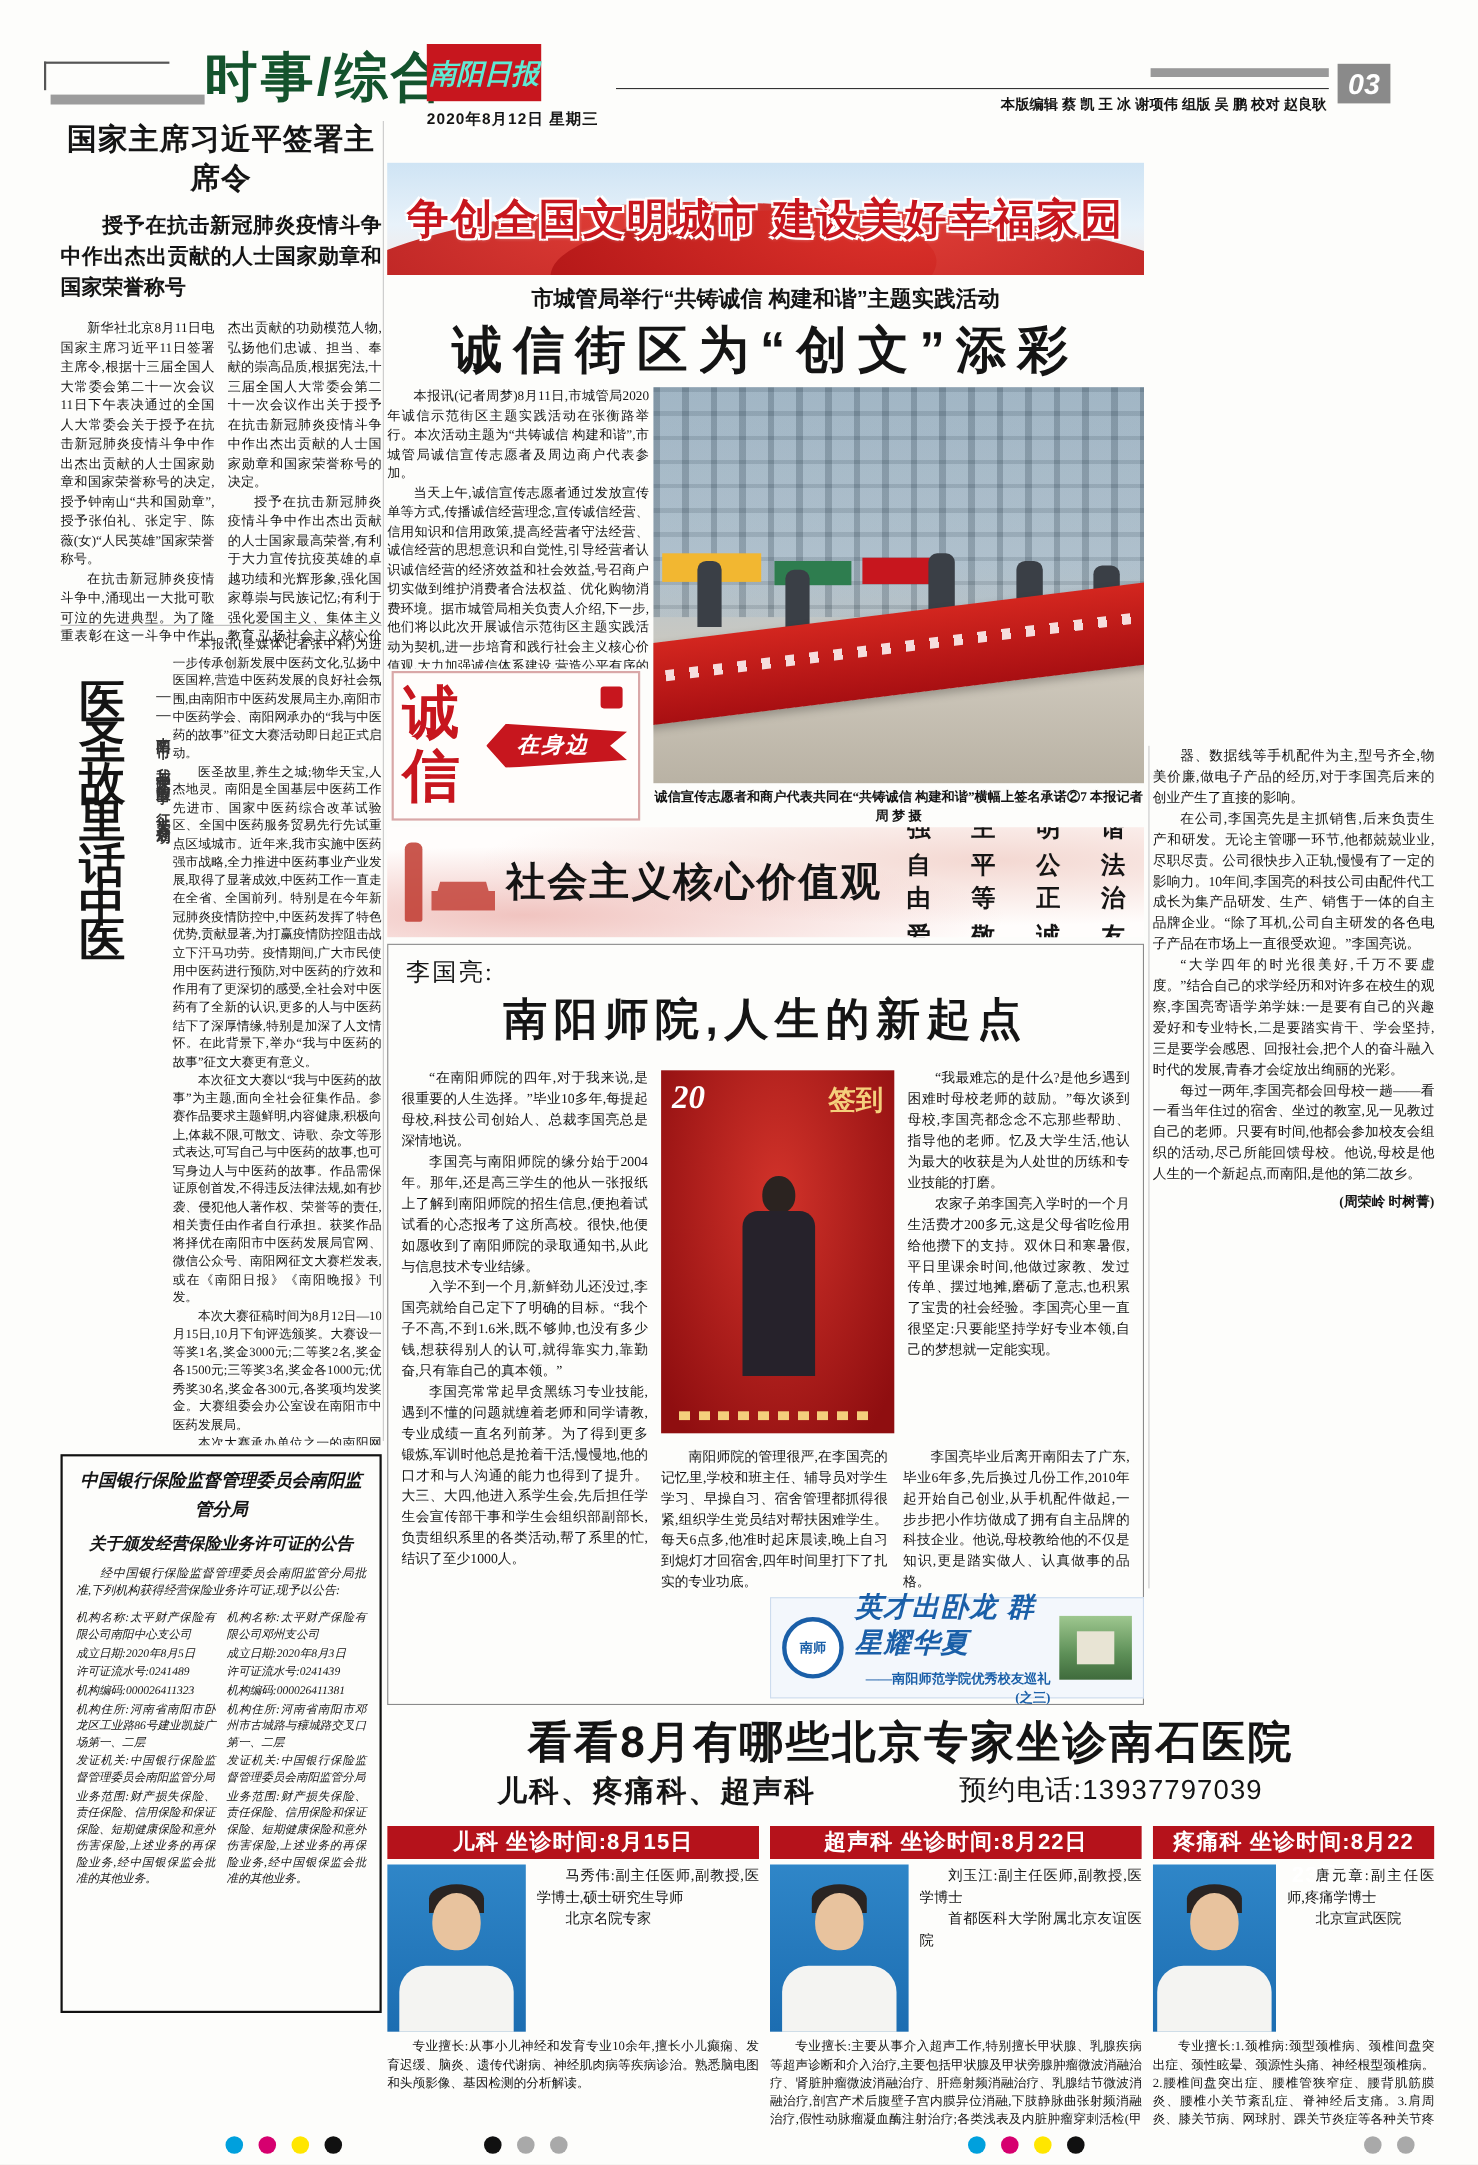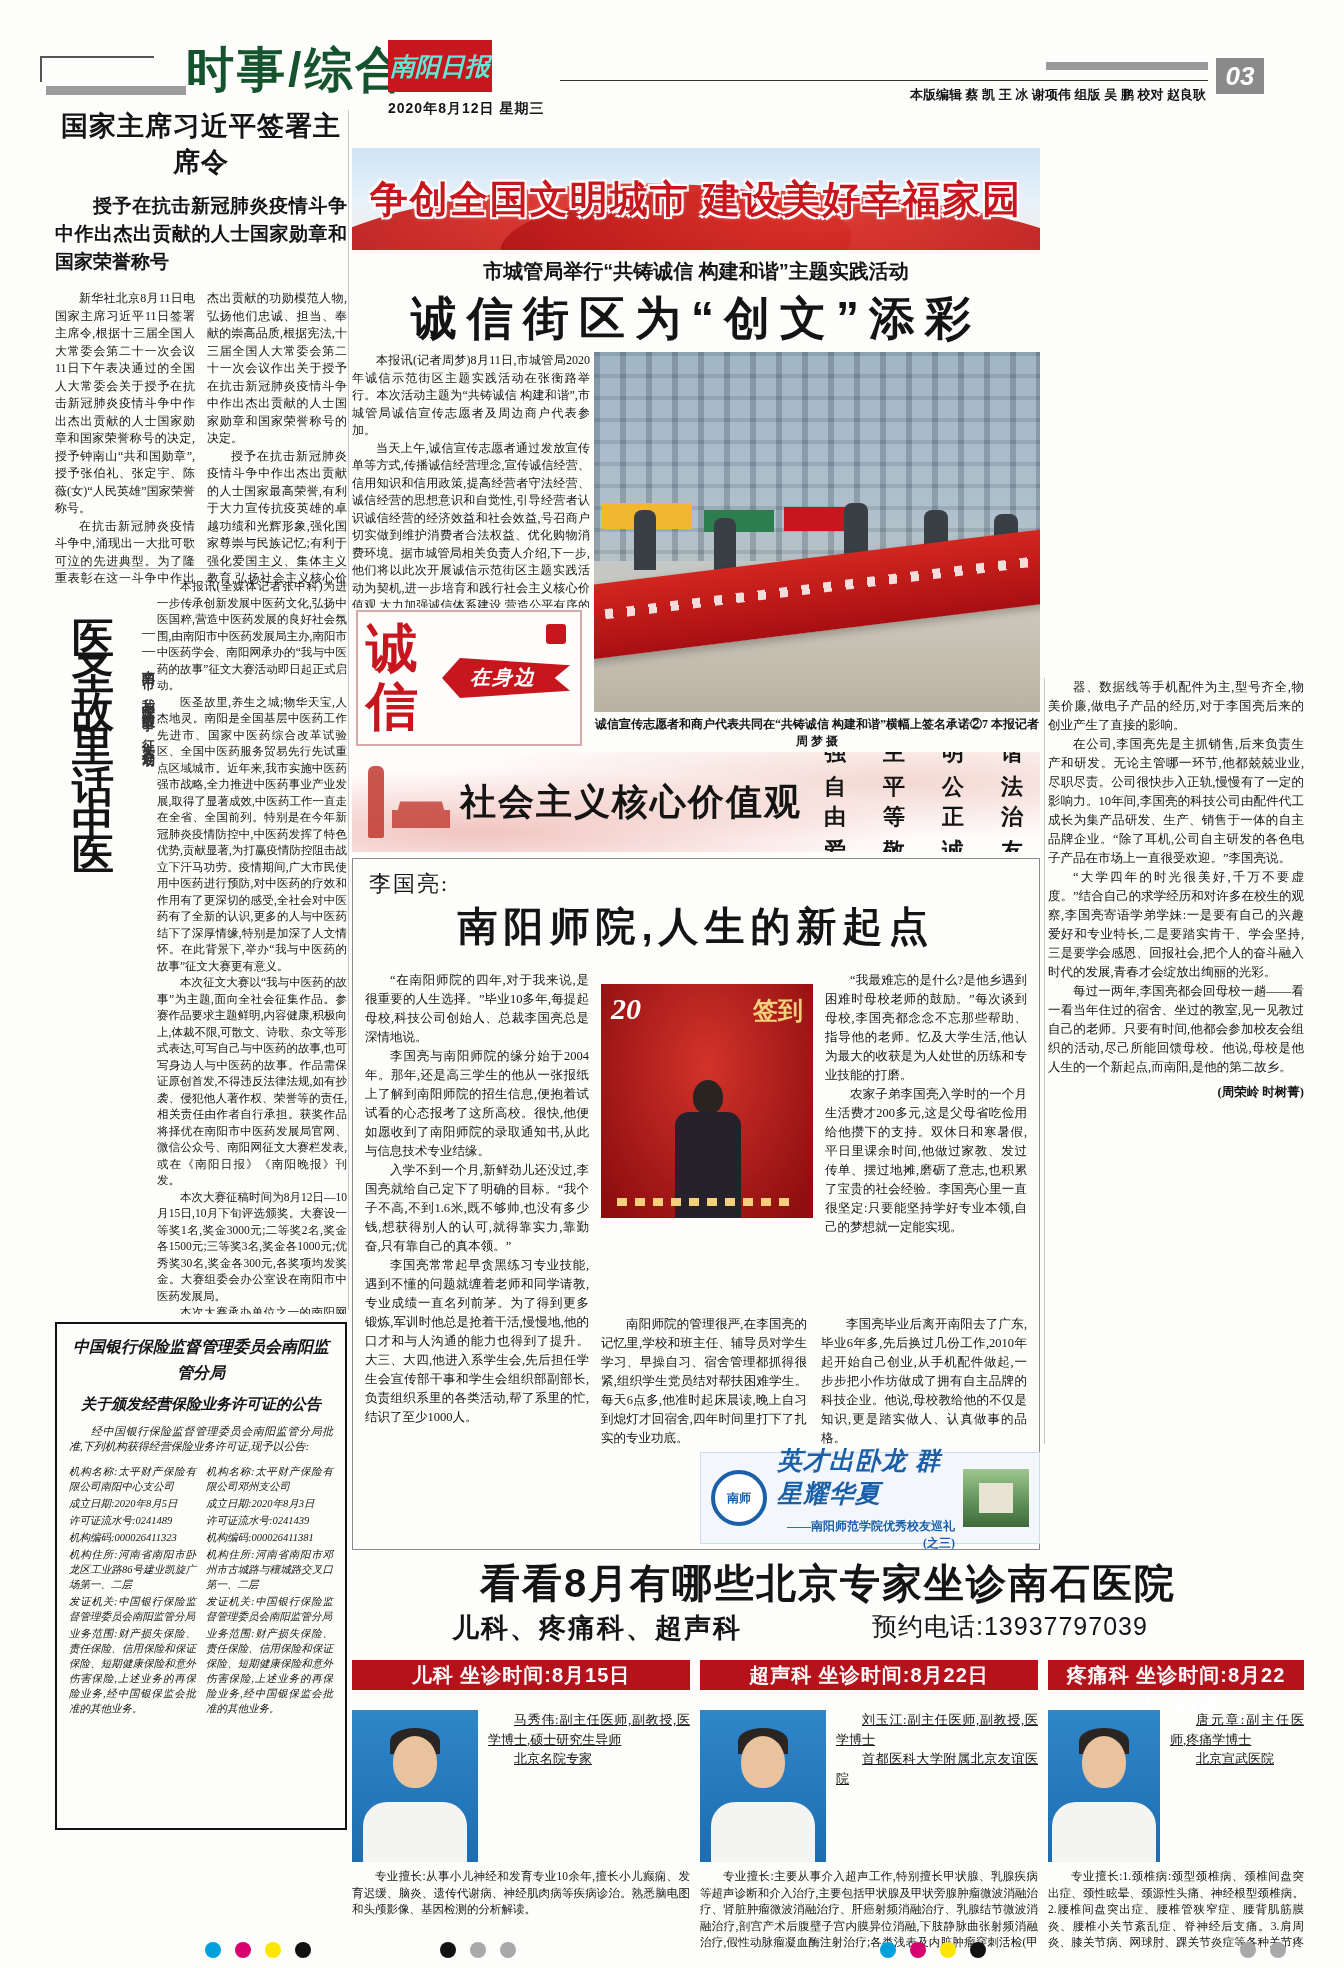--- a/index.html
+++ b/index.html
@@ -98,21 +98,21 @@
   .val-grid{display:grid;grid-template-columns:repeat(4,auto);gap:4px 20px;margin-left:22px;}
   .val-grid span{font-size:22px;font-weight:bold;letter-spacing:4px;font-family:"Liberation Sans",sans-serif;}
 
   
   .feature{left:352px;top:858px;width:688px;height:692px;border:1px solid #8a8a8a;box-sizing:border-box;}
   .f-kicker{position:absolute;left:16px;top:10px;font-size:22px;letter-spacing:2px;}
   .f-headline{position:absolute;left:0;right:0;top:40px;text-align:center;font-size:40px;font-weight:bold;letter-spacing:6px;font-family:"Liberation Sans",sans-serif;}
   .f-colA{position:absolute;left:12px;top:112px;width:224px;height:566px;font-size:12.5px;line-height:19px;}
   .f-colB{position:absolute;left:472px;top:112px;width:202px;height:334px;font-size:12.5px;line-height:19px;}
   .f-colC{position:absolute;left:248px;top:456px;width:426px;height:222px;columns:2;column-gap:14px;font-size:12.5px;line-height:19px;}
-  .f-photo{position:absolute;left:248px;top:125px;width:212px;height:234px;
+  .f-photo{position:absolute;left:248px;top:114px;width:212px;height:330px;
       background:radial-gradient(ellipse at 50% 35%,#d2332a,#8f0e10 90%);overflow:hidden;}
   .fp-20{position:absolute;left:10px;top:8px;color:#fff;font-size:30px;font-weight:bold;font-style:italic;}
   .fp-sign{position:absolute;right:10px;top:10px;color:#f4cf7c;font-size:25px;font-weight:bold;}
   .fp-head{position:absolute;left:92px;top:96px;width:30px;height:34px;background:#2b2320;border-radius:50% 50% 45% 45%;}
   .fp-body{position:absolute;left:74px;top:128px;width:66px;height:150px;background:#26222b;border-radius:14px 14px 0 0;}
   .fp-gold{position:absolute;left:16px;bottom:12px;width:180px;height:8px;
       background:repeating-linear-gradient(90deg,#f4cf7c 0 10px,transparent 10px 18px);}
 
   .right-col{left:1048px;top:678px;width:256px;height:766px;font-size:12.5px;line-height:19px;}
   .byline{text-align:right;font-weight:bold;margin-top:6px;}
@@ -132,21 +132,21 @@
   .hosp-headline{left:352px;top:1556px;width:952px;text-align:center;font-size:40px;font-weight:bold;letter-spacing:2px;font-family:"Liberation Sans",sans-serif;}
   .hosp-sub{left:352px;top:1610px;width:952px;display:flex;font-family:"Liberation Sans",sans-serif;}
   .hosp-subjects{margin-left:100px;font-size:27px;font-weight:bold;letter-spacing:2px;}
   .hosp-phone{margin-left:130px;font-size:25px;letter-spacing:1px;}
   .panel{position:absolute;top:1660px;height:296px;overflow:hidden;}
   .panel1{left:352px;width:338px;}
   .panel2{left:700px;width:338px;}
   .panel3{left:1048px;width:256px;}
   .pbar{height:30px;line-height:30px;background:#b5121b;color:#fff;font-size:20px;font-weight:bold;text-align:center;
         font-family:"Liberation Sans",sans-serif;letter-spacing:1px;}
-  .prow{display:flex;margin-top:20px;text-decoration:underline;}
+  .prow{display:flex;margin-top:5px;}
   .dphoto{width:126px;height:152px;flex:none;background:linear-gradient(#2f86c8,#1c6db1);position:relative;overflow:hidden;}
   .panel3 .dphoto{width:112px;}
   .d-head{position:absolute;left:50%;top:26px;transform:translateX(-50%);width:44px;height:52px;background:#e8c39e;border-radius:50% 50% 46% 46%;}
   .d-hair{position:absolute;left:50%;top:18px;transform:translateX(-50%);width:50px;height:26px;background:#2a2422;border-radius:50% 50% 0 0;}
   .d-coat{position:absolute;left:50%;bottom:-6px;transform:translateX(-50%);width:104px;height:66px;background:#f4f4f2;border-radius:24px 24px 0 0;}
   .dinfo{flex:1;margin-left:10px;font-size:13px;line-height:19.5px;text-align:justify;}
   .dinfo .dintro{text-indent:2em;}
   .dinfo .dorg{text-indent:2em;}
   .ddesc{margin-top:6px;font-size:11.5px;line-height:16.5px;text-align:justify;height:84px;overflow:hidden;}
   .ddesc p{text-indent:2em;}

